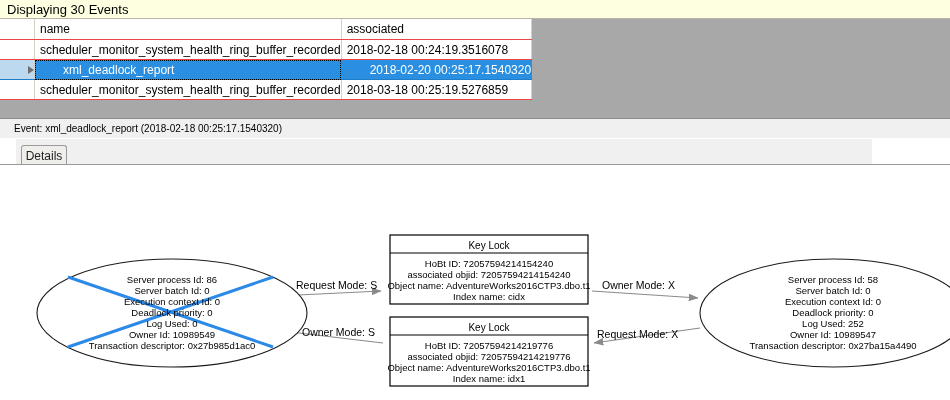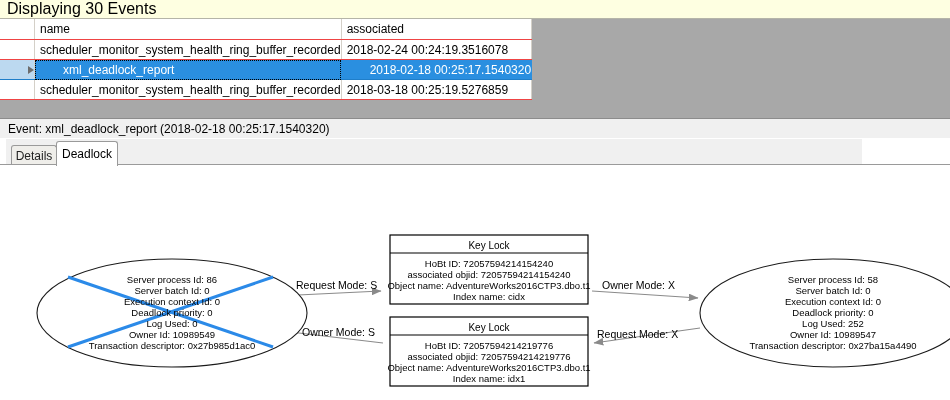--- a/index.html
+++ b/index.html
@@ -25,22 +25,23 @@
   
   .events-banner {
     position: absolute;
     left: 0; top: 0;
     width: 950px;
     height: 19px;
     background: #feffe1;
     border-bottom: 1px solid #b5b5a8;
     box-sizing: border-box;
     display: flex;
+    align-items: center;
     padding-left: 7px;
-    font-size: 16px;
+    font-size: 13px;
     color: #000;
   }
 
   
   .grid-wrap {
     position: absolute;
     left: 0; top: 19px;
     width: 950px;
     height: 99px;
     background: #a8a8a8;
@@ -103,28 +104,28 @@
   .event-header {
     position: absolute;
     left: 0; top: 118px;
     width: 950px;
     height: 20px;
     border-top: 1px solid #8c8c8c;
     box-sizing: border-box;
     background: #f0f0f0;
     display: flex;
     align-items: center;
-    padding-left: 8px;
-    font-size: 12px;
+    padding-left: 14px;
+    font-size: 10px;
   }
 
   
   .tabstrip {
     position: absolute;
-    left: 6px; top: 139px;
+    left: 16px; top: 139px;
     width: 856px;
     height: 26px;
     background: #f0f0f0;
   }
   .tab {
     position: absolute;
     box-sizing: border-box;
     border: 1px solid #9a9a9a;
     border-bottom: none;
     border-radius: 3px 3px 0 0;
@@ -222,48 +223,45 @@
         <tr>
           <th class="sel-col"></th>
           <th>name</th>
           <th class="ts-col">associated</th>
         </tr>
       </thead>
       <tbody>
         <tr>
           <td class="sel-col"></td>
           <td>scheduler_monitor_system_health_ring_buffer_recorded</td>
-          <td class="ts-col">2018-02-24 00:24:19.3516078</td>
+          <td class="ts-col">2018-02-18 00:24:19.3516078</td>
         </tr>
         <tr class="selected">
           <td class="sel-col">
             <span class="row-arrow"></span>
           </td>
           <td class="focus-cell">xml_deadlock_report</td>
-          <td class="ts-col">2018-02-18 00:25:17.1540320</td>
+          <td class="ts-col">2018-02-20 00:25:17.1540320</td>
         </tr>
         <tr>
           <td class="sel-col"></td>
           <td>scheduler_monitor_system_health_ring_buffer_recorded</td>
           <td class="ts-col">2018-03-18 00:25:19.5276859</td>
         </tr>
       </tbody>
     </table>
   </div>
 
   <div class="event-header">
     <span>Event: xml_deadlock_report (2018-02-18 00:25:17.1540320)</span>
   </div>
 
   <div class="tabstrip">
     <div class="tab inactive">
       <span>Details</span>
-    </div>
-    <div class="tab active">
-      <span>Deadlock</span>
     </div>
   </div>
 
   <div class="graph-panel">
     <svg width="950" height="235" viewBox="0 0 950 235">
       <defs>
         <marker id="arrR" markerWidth="9" markerHeight="7" refX="8.5" refY="3.5" orient="auto">
           <polygon class="edge-arrow" points="0,0 9,3.5 0,7"></polygon>
         </marker>
         <marker id="arrL" markerWidth="9" markerHeight="7" refX="8.5" refY="3.5" orient="auto">

